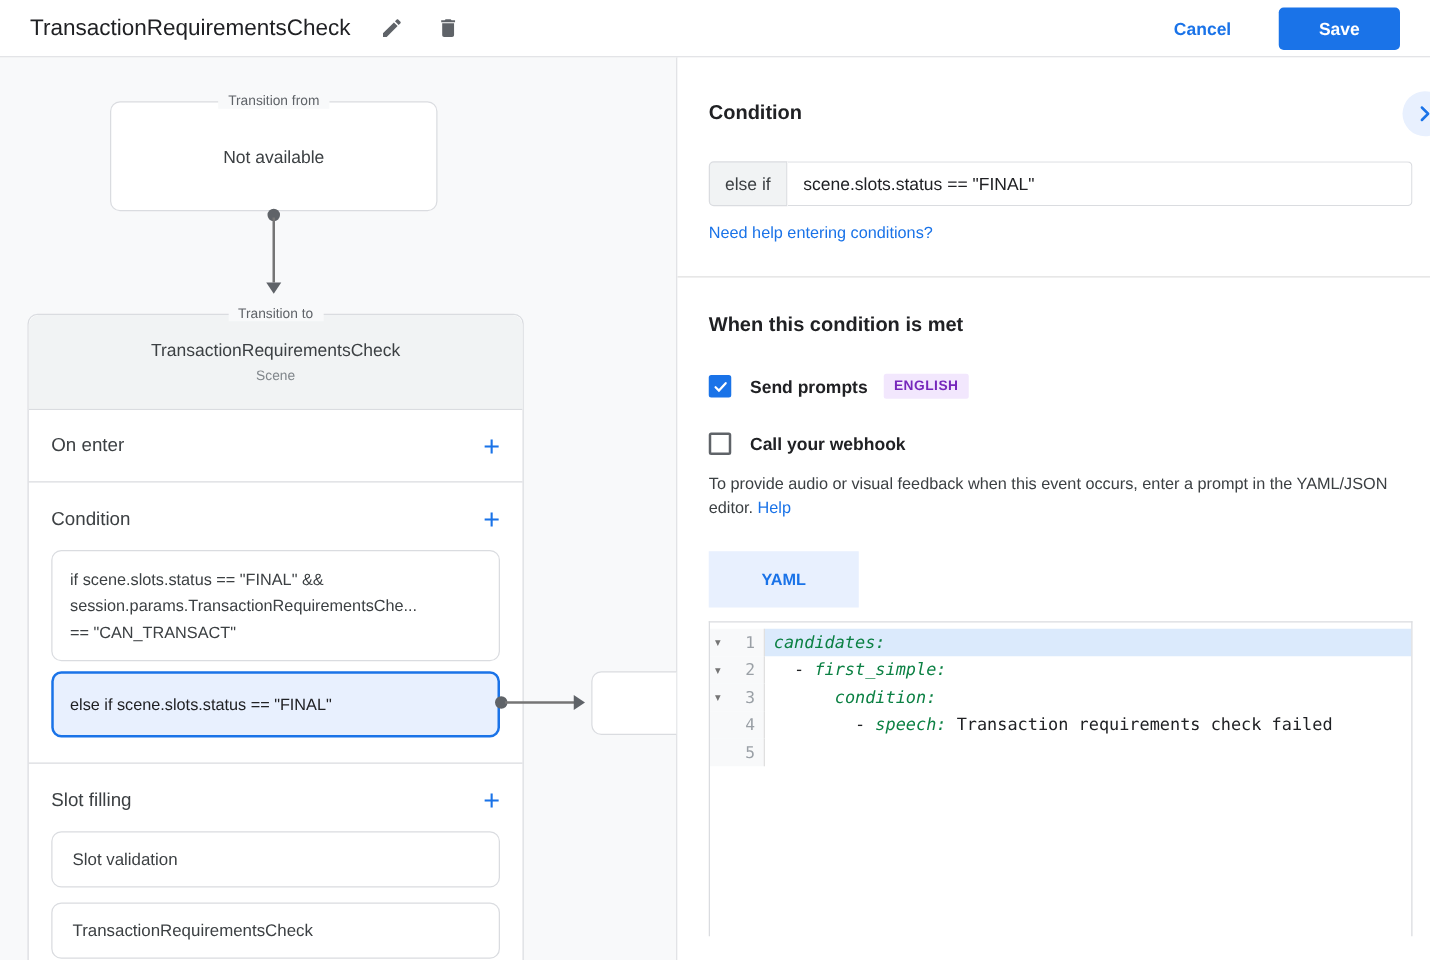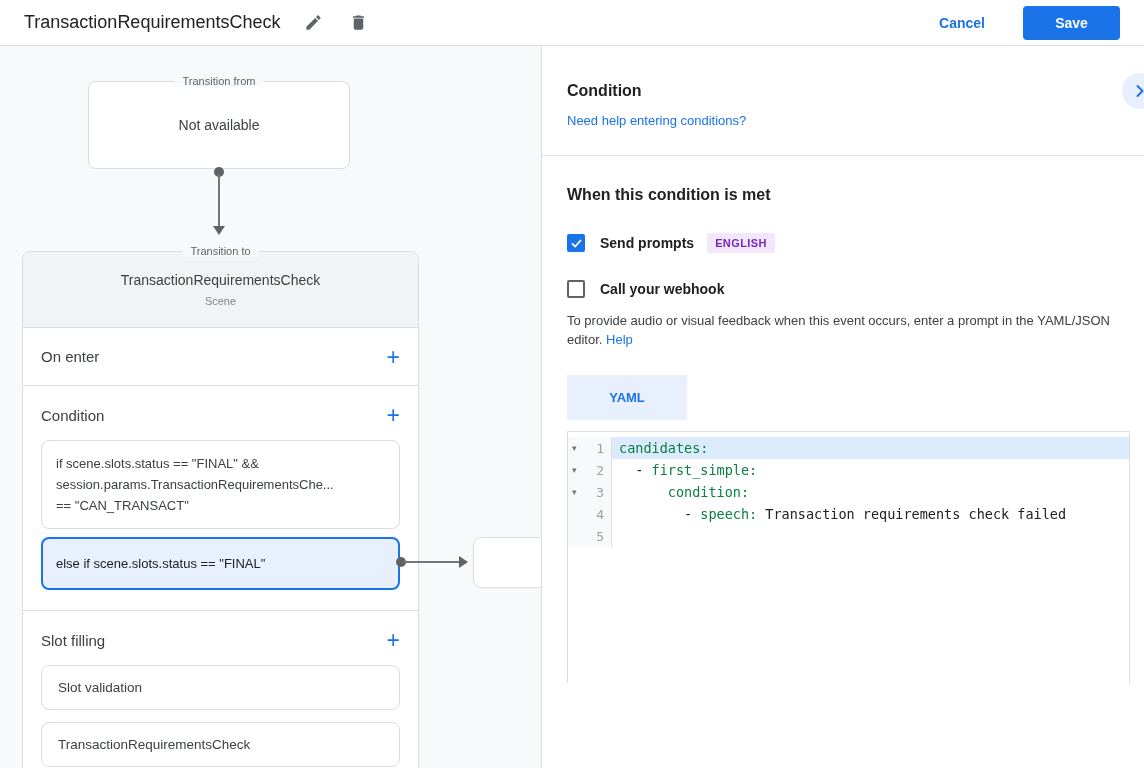--- a/index.html
+++ b/index.html
@@ -114,21 +114,21 @@
     background:#fff; padding-top:5px; overflow:hidden; }
   .ed-row { display:flex; height:22px; }
   .ed-gutter { width:44px; flex:none; background:#f8f9fa; border-right:1px solid #e0e0e0;
     display:flex; align-items:center; }
   .fold { width:17px; padding-left:4px; font-size:9px; color:#757575; }
   .lnum { flex:1; text-align:right; padding-right:7px; font-size:13px; color:#9aa0a6;
     font-family:"DejaVu Sans Mono", monospace; }
   .ed-code { flex:1; font-family:"DejaVu Sans Mono", monospace; font-size:13.5px;
     line-height:22px; white-space:pre; padding-left:7px; }
   .ed-code.hl { background:#dbeafc; }
-  .tok-key { color:#0b8043; }
+  .tok-key { color:#0b8043;font-style:italic; }
   .tok-plain { color:#202124; }
 </style>
 </head>
 <body>
 
 <div class="app">
 
   <div class="topbar">
     <span class="topbar-title">TransactionRequirementsCheck</span>
     <button class="icon-btn">
@@ -205,20 +205,24 @@
 
     <div class="panel">
       <button class="collapse-btn">
         <svg width="20" height="20" viewBox="0 0 24 24">
             <path d="M9 6l6 6-6 6" fill="none" stroke="#1a73e8" stroke-width="2.4" stroke-linecap="round" stroke-linejoin="round"></path>
           </svg>
       </button>
 
       <h2 class="panel-title">Condition</h2>
 
+      <div class="cond-input-row">
+        <div class="cond-prefix">else if</div>
+        <input class="cond-input" type="text" value="scene.slots.status == &quot;FINAL&quot;" style="">
+      </div>
 
       <a class="help-link" href="#">Need help entering conditions?</a>
 
       <div class="panel-divider"></div>
 
       <h2 class="section-title">When this condition is met</h2>
 
       <div class="check-row prompts">
         <div class="checkbox checked">
           <svg class="checkmark" width="13" height="13" viewBox="0 0 24 24" style="display: block;">

